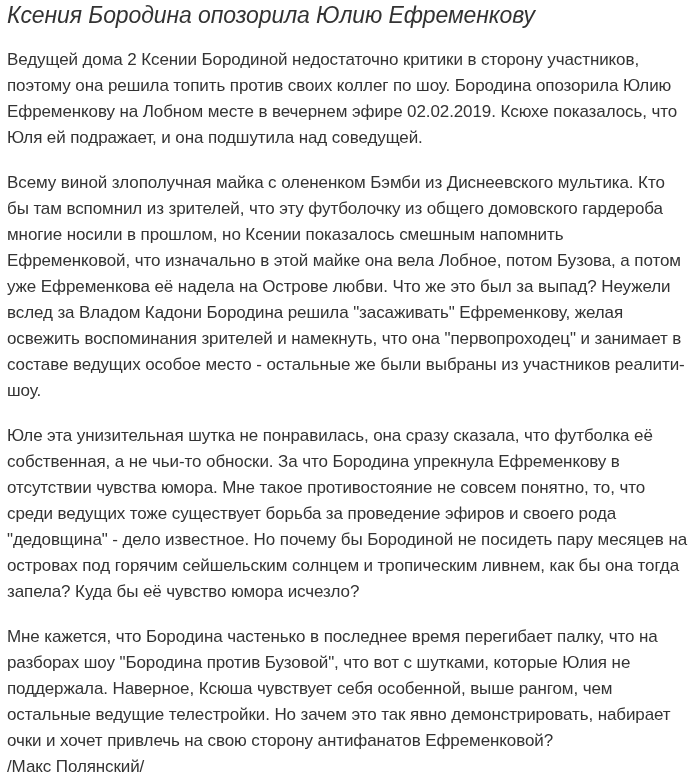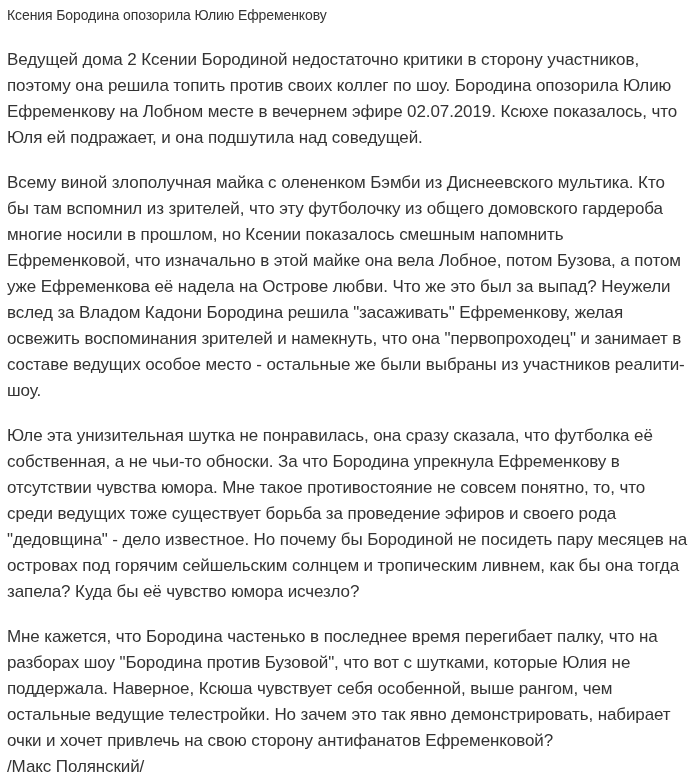--- a/index.html
+++ b/index.html
@@ -17,38 +17,39 @@
     box-sizing: border-box;
     width: 697px;
     padding: 2px 8px 0 7px;
     color: #333333;
     font-size: 17px;
     line-height: 26px;
     letter-spacing: -0.1px;
   }
   .article-title {
     margin: 0 0 19px 0;
-    font-size: 14px;
+    font-size: 23px;
     font-weight: 400;
     line-height: 26px;
+    font-style: italic;
   }
   .article-paragraph {
     margin: 0 0 19px 0;
   }
   .author-signature {
     margin: 0;
   }
 </style>
 </head>
 <body>
 
 <div class="article">
   <h1 class="article-title">Ксения Бородина опозорила Юлию Ефременкову</h1>
 
-  <p class="article-paragraph">Ведущей дома 2 Ксении Бородиной недостаточно критики в сторону участников, поэтому она решила топить против своих коллег по шоу. Бородина опозорила Юлию Ефременкову на Лобном месте в вечернем эфире 02.07.2019. Ксюхе показалось, что Юля ей подражает, и она подшутила над соведущей.</p>
+  <p class="article-paragraph">Ведущей дома 2 Ксении Бородиной недостаточно критики в сторону участников, поэтому она решила топить против своих коллег по шоу. Бородина опозорила Юлию Ефременкову на Лобном месте в вечернем эфире 02.02.2019. Ксюхе показалось, что Юля ей подражает, и она подшутила над соведущей.</p>
 
   <p class="article-paragraph">Всему виной злополучная майка с олененком Бэмби из Диснеевского мультика. Кто бы там вспомнил из зрителей, что эту футболочку из общего домовского гардероба многие носили в прошлом, но Ксении показалось смешным напомнить Ефременковой, что изначально в этой майке она вела Лобное, потом Бузова, а потом уже Ефременкова её надела на Острове любви. Что же это был за выпад? Неужели вслед за Владом Кадони Бородина решила "засаживать" Ефременкову, желая освежить воспоминания зрителей и намекнуть, что она "первопроходец" и занимает в составе ведущих особое место - остальные же были выбраны из участников реалити-шоу.</p>
 
   <p class="article-paragraph">Юле эта унизительная шутка не понравилась, она сразу сказала, что футболка её собственная, а не чьи-то обноски. За что Бородина упрекнула Ефременкову в отсутствии чувства юмора. Мне такое противостояние не совсем понятно, то, что среди ведущих тоже существует борьба за проведение эфиров и своего рода "дедовщина" - дело известное. Но почему бы Бородиной не посидеть пару месяцев на островах под горячим сейшельским солнцем и тропическим ливнем, как бы она тогда запела? Куда бы её чувство юмора исчезло?</p>
 
   <p class="article-paragraph author-paragraph" style="margin-bottom:0;">Мне кажется, что Бородина частенько в последнее время перегибает палку, что на разборах шоу "Бородина против Бузовой", что вот с шутками, которые Юлия не поддержала. Наверное, Ксюша чувствует себя особенной, выше рангом, чем остальные ведущие телестройки. Но зачем это так явно демонстрировать, набирает очки и хочет привлечь на свою сторону антифанатов Ефременковой?</p>
 
   <p class="author-signature">/Макс Полянский/</p>
 </div>
 

